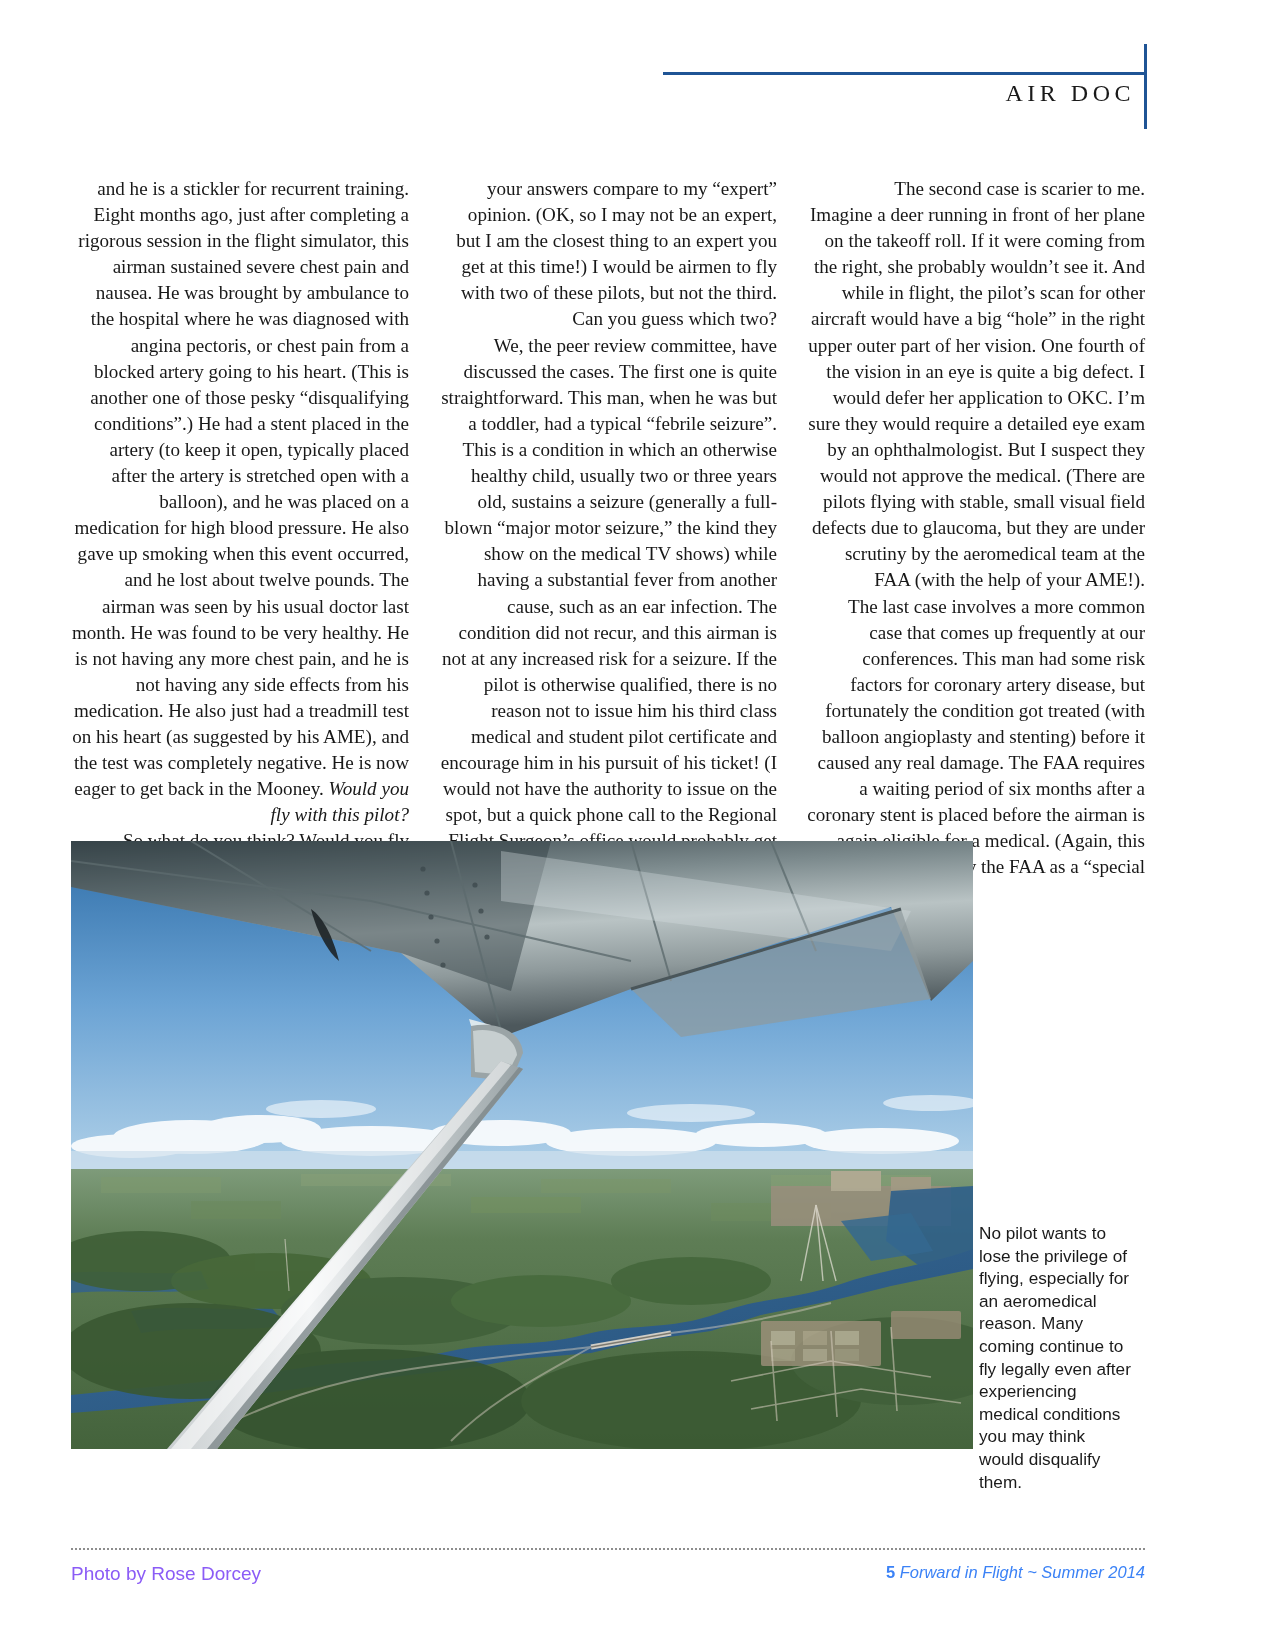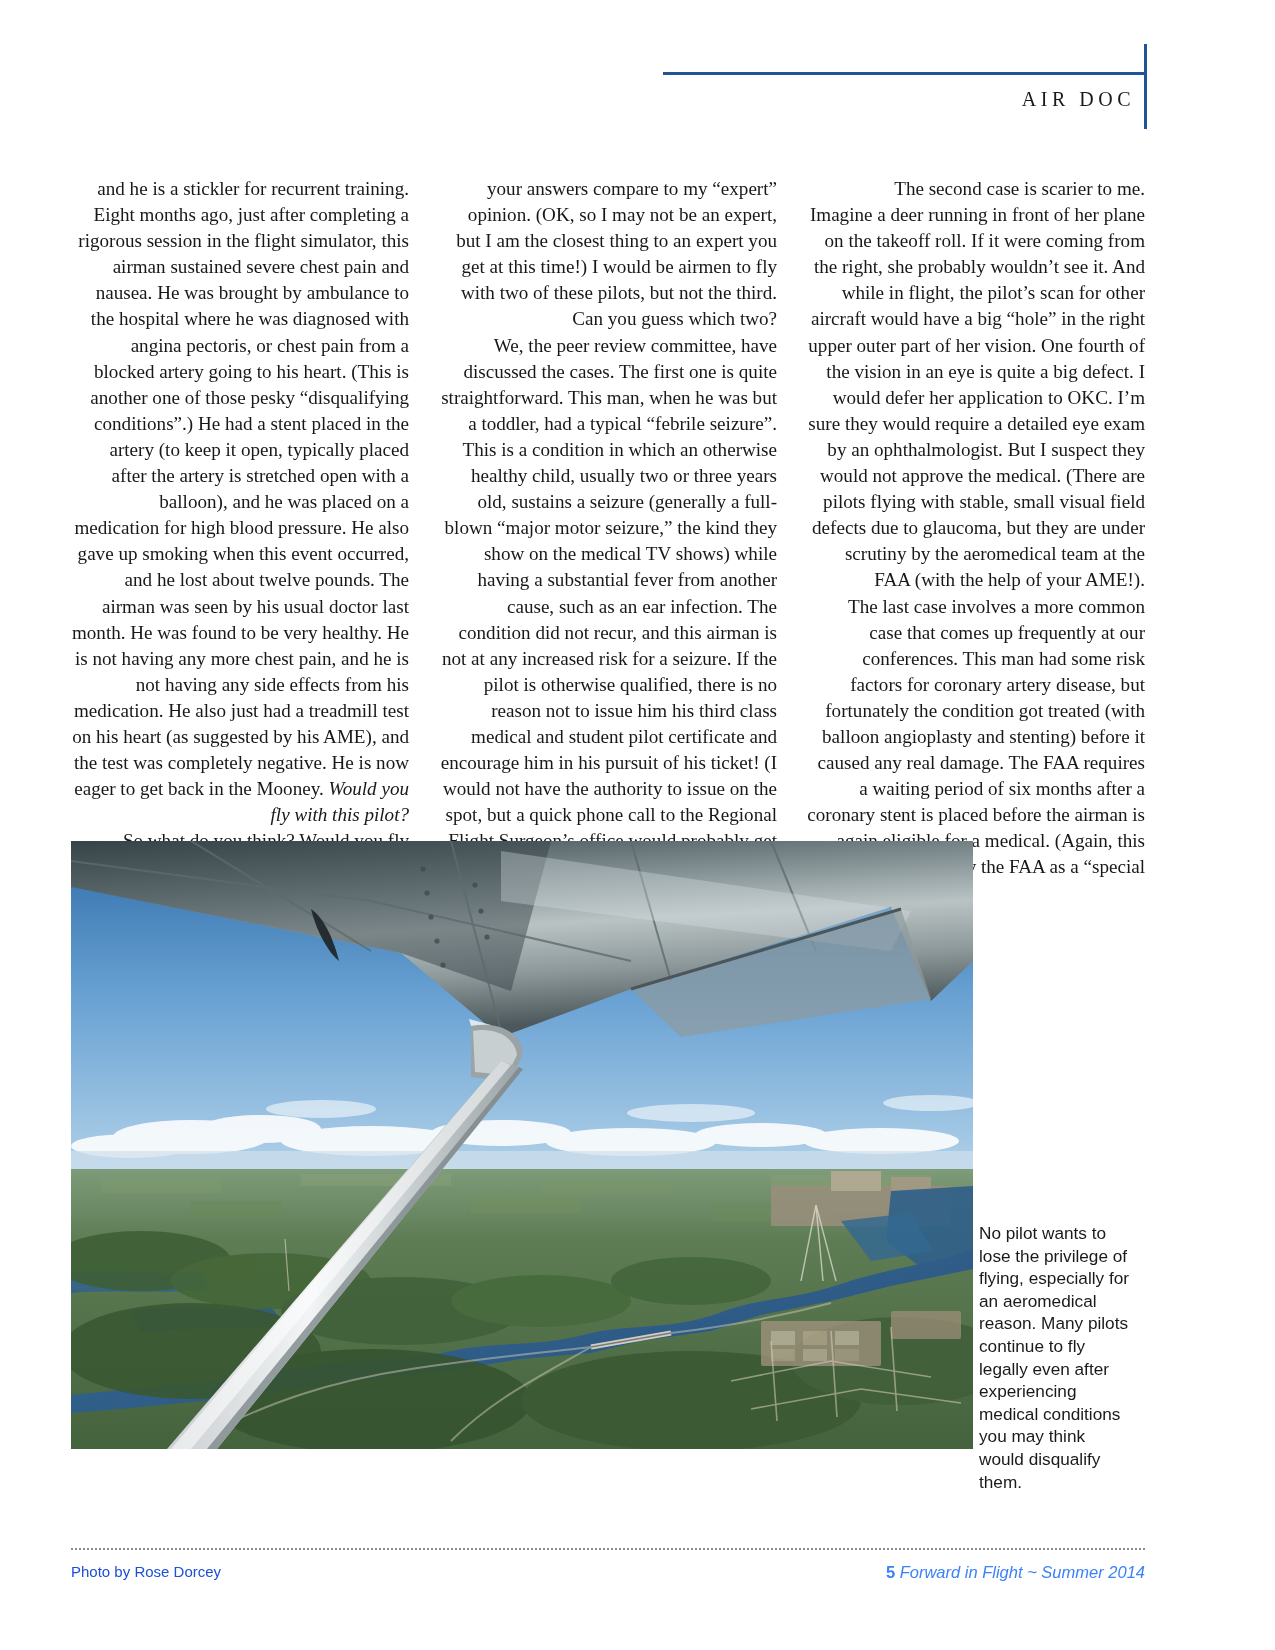--- a/index.html
+++ b/index.html
@@ -40,26 +40,25 @@
     height: 85px;
     background: #1f5495;
   }
   .header-title {
     position: absolute;
     left: 663px;
     top: 80px;
     width: 472px;
     text-align: right;
     font-family: "Liberation Serif", serif;
-    font-size: 20px;
+    font-size: 24px;
     letter-spacing: 4.5px;
     color: #1a1a1a;
     padding-right: 0;
     white-space: nowrap;
-    margin-top: 8px;
   }
 
   
   .columns {
     position: absolute;
     left: 71px;
     top: 176px;
     width: 1074px;
     height: 640px;
     display: flex;
@@ -115,22 +114,22 @@
     top: 1548px;
     width: 1074px;
     height: 0;
     border-top: 2px dotted #8d8d8d;
   }
   .footer-left {
     position: absolute;
     left: 71px;
     top: 1563px;
     font-family: "Liberation Sans", sans-serif;
-    font-size: 15px;
-    color: #1d4ed8;
+    font-size: 19px;
+    color: #8b5cf6;
   }
   .footer-right {
     position: absolute;
     right: 130px;
     top: 1563px;
     font-family: "Liberation Sans", sans-serif;
     font-size: 16.5px;
     color: #3b82f6;
     white-space: nowrap;
   }
@@ -343,21 +342,21 @@
 
       <path d="M400 185 C 425 180, 450 190, 452 212 L 440 240 L 400 236 Z" fill="#9aa4a6"></path>
       <path d="M402 190 C 424 186, 444 196, 446 214 L 436 234 L 404 231 Z" fill="#c7cfd0"></path>
 
       <path d="M430 220 L452 228 L146 608 L96 608 Z" fill="url(#strutGrad)"></path>
       <path d="M430 220 L440 224 L120 608 L100 608 Z" fill="#ffffff" opacity="0.55"></path>
       <path d="M448 226 L452 228 L146 608 L136 608 Z" fill="#7d8789" opacity="0.8"></path>
     </svg>
   </div>
 
-  <div class="caption">No pilot wants to lose the privilege of flying, especially for an aeromedical reason. Many pilots continue to fly legally even after experiencing medical conditions you may think would disqualify them.</div>
+  <div class="caption">No pilot wants to lose the privilege of flying, especially for an aeromedical reason. Many coming continue to fly legally even after experiencing medical conditions you may think would disqualify them.</div>
 
   <div class="footer-rule"></div>
   <div class="footer-left">Photo by Rose Dorcey</div>
   <div class="footer-right">
     <span class="pagenum">5</span><span class="pubinfo"> <span>Forward in Flight ~ Summer 2014</span></span>
   </div>
 
 </div>
 
 </body></html>

